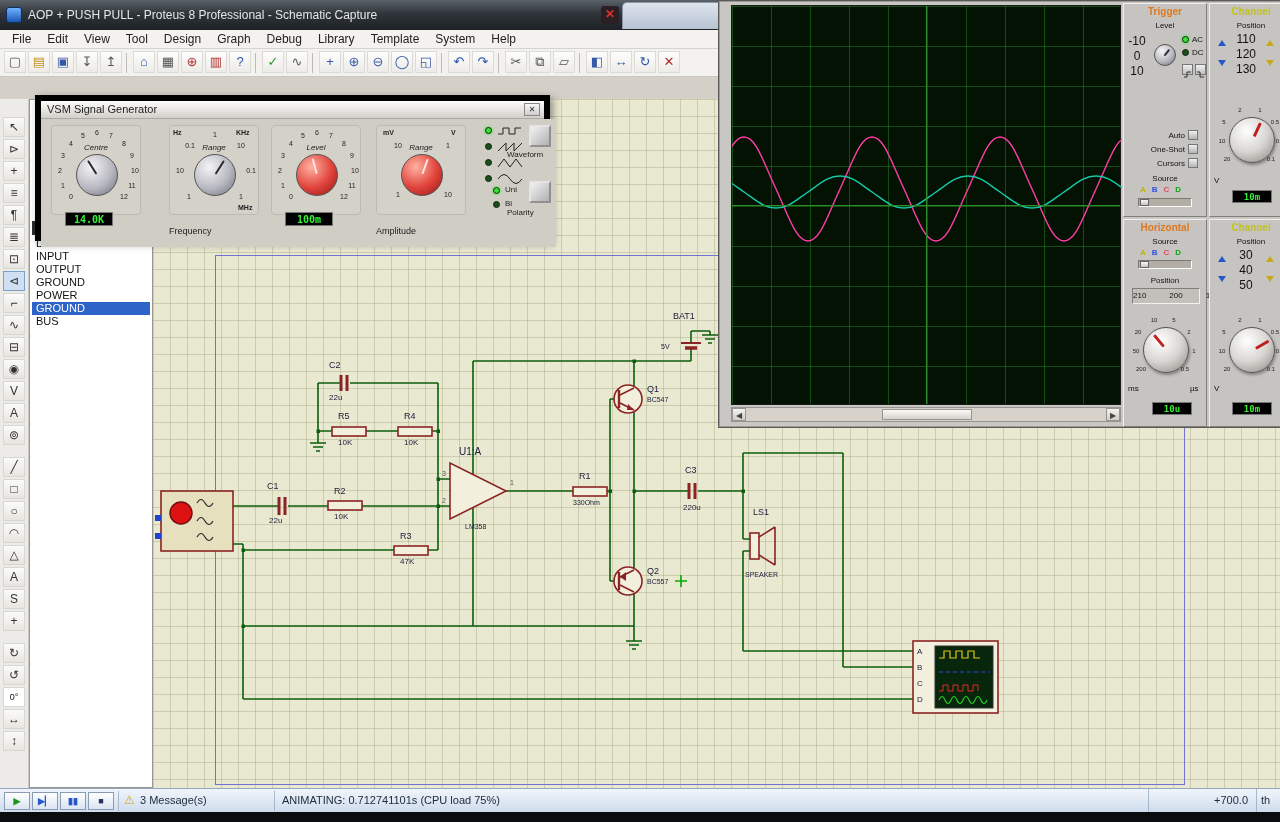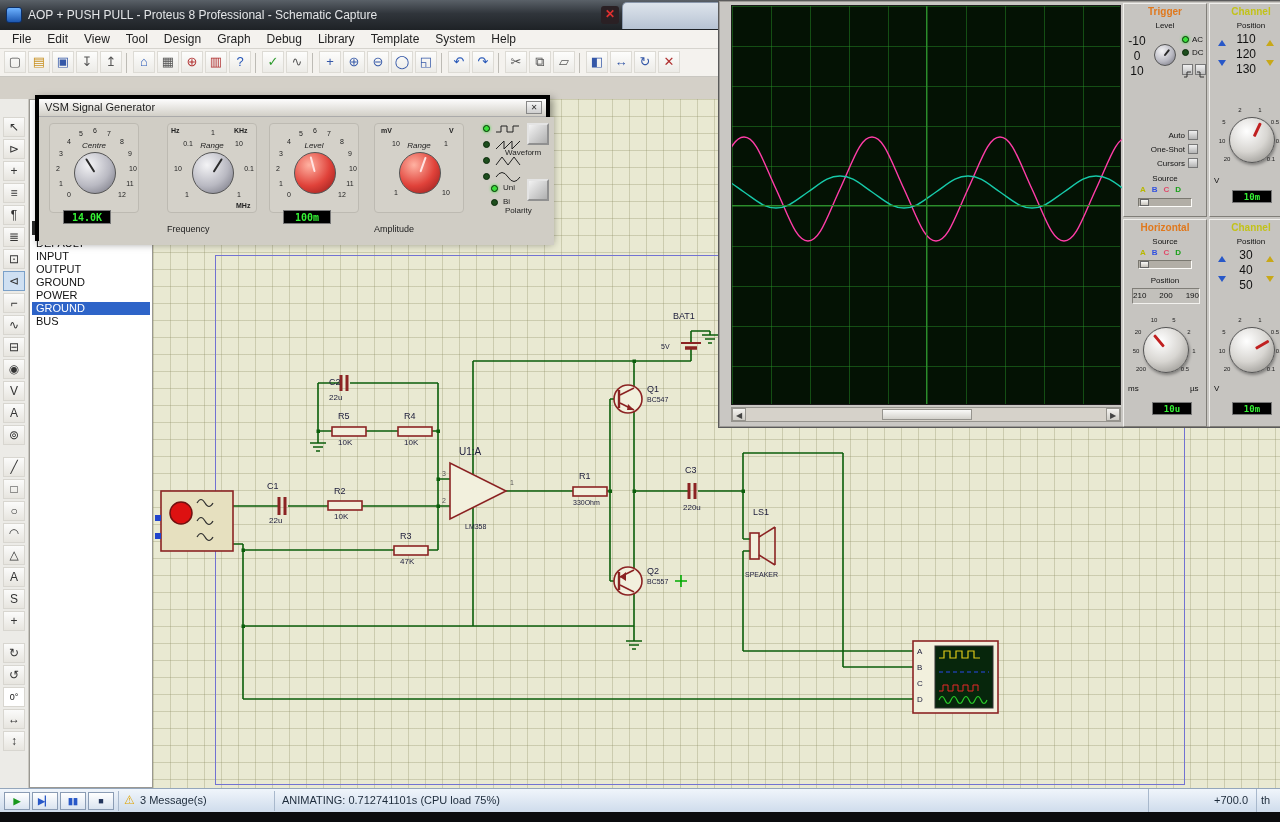--- a/index.html
+++ b/index.html
@@ -40,21 +40,21 @@
 
   
   #canvas{position:absolute;left:153px;top:99px;width:1127px;height:689px;background-color:#e9e9d2;background-image:linear-gradient(rgba(148,148,108,.35) 1px,transparent 1px),linear-gradient(90deg,rgba(148,148,108,.35) 1px,transparent 1px);background-size:17px 17px;overflow:hidden}
   .sheet{position:absolute;left:62px;top:156px;width:970px;height:530px;border:1px solid #7272d2}
   #schsvg{position:absolute;left:0;top:0}
   .lbl{position:absolute;font-size:9px;color:#20203e;white-space:nowrap}
   .s8{font-size:8px}.s7{font-size:7px}
   .pn{position:absolute;font-size:7px;color:#555}
 
   
-  #siggen{position:absolute;left:35px;top:95px;width:515px;height:146px;background:#d8d5cd;border:4px solid #000000;box-shadow:3px 3px 8px rgba(0,0,0,.4);z-index:30}
+  #siggen{position:absolute;left:35px;top:95px;width:515px;height:146px;background:#d8d5cd;border:6px solid #000000;box-shadow:3px 3px 8px rgba(0,0,0,.4);z-index:30}
   #sgtitle{position:absolute;left:0;top:0;width:100%;height:18px;background:linear-gradient(#fdfdfd,#d2cfc7);border-bottom:1px solid #aaa;font-size:11px;color:#222;padding:2px 6px}
   #sgclose{position:absolute;right:4px;top:2px;width:16px;height:13px;border:1px solid #888;background:linear-gradient(#f6f6f6,#cfcfcf);font-size:8px;text-align:center;line-height:12px;color:#333}
   #sgbody{position:absolute;left:0;top:18px;width:515px;height:128px;background:#d0cdc5}
   .dialbox{position:absolute;top:6px;width:90px;height:90px;background:#d4d1c9;border:1px solid #bdbab2;border-radius:4px}
   .dlabel{position:absolute;top:17px;width:100%;text-align:center;font-size:8px;font-style:italic;color:#222}
   .dialnums{position:absolute;left:0;top:0;width:100%;height:100%}
   .dialnums span{position:absolute;width:12px;text-align:center;font-size:7px;color:#222}
   .d13 span:nth-child(1){left:13px;top:67px}.d13 span:nth-child(2){left:5px;top:56px}
   .d13 span:nth-child(3){left:2px;top:41px}.d13 span:nth-child(4){left:5px;top:26px}
   .d13 span:nth-child(5){left:13px;top:14px}.d13 span:nth-child(6){left:25px;top:6px}
@@ -104,21 +104,21 @@
   .vscale span{font-size:12px;line-height:15px;color:#111}
   .chlist{position:absolute;display:flex;gap:6px}
   .chlist span{font-weight:bold;font-size:8px}
   .chlist span:nth-child(1){color:#b8b800}.chlist span:nth-child(2){color:#3050e0}
   .chlist span:nth-child(3){color:#e04868}.chlist span:nth-child(4){color:#18a018}
   .slider{position:absolute;height:9px;background:#b2aea6;border:1px solid;border-color:#7a7870 #fcfbf8 #fcfbf8 #7a7870}
   .sth{position:absolute;left:1px;top:0;width:9px;height:7px;background:linear-gradient(#fafaf8,#c6c2ba);border:1px solid #666}
   .trigrow{position:absolute;right:8px;display:flex;align-items:center;gap:3px;font-size:8px;color:#111}
   .sbtn{display:inline-block;width:10px;height:10px;background:linear-gradient(#f0f0f0,#b4b4b4);border:1px solid #777}
   .posbox{position:absolute;background:#c2c0bb;border:1px solid;border-color:#807e78 #f2f1ee #f2f1ee #807e78}
-  .hscale{position:absolute;left:0;top:2px;width:100%;display:flex;gap:7px;justify-content:space-between}
+  .hscale{position:absolute;left:0;top:2px;width:100%;display:flex;gap:23px;justify-content:flex-start}
   .hscale span{font-size:8px;color:#111}
   .knobbox{position:absolute;width:64px;height:64px}
   .k8 span{position:absolute;width:12px;text-align:center;font-size:6px;color:#222}
   .k8 span:nth-child(1){left:1px;top:48px}.k8 span:nth-child(2){left:-4px;top:30px}
   .k8 span:nth-child(3){left:-2px;top:11px}.k8 span:nth-child(4){left:14px;top:-1px}
   .k8 span:nth-child(5){left:34px;top:-1px}.k8 span:nth-child(6){left:49px;top:11px}
   .k8 span:nth-child(7){left:54px;top:30px}.k8 span:nth-child(8){left:45px;top:48px}
   .bigknob{position:absolute;left:9px;top:9px;width:46px;height:46px;border-radius:50%;background:radial-gradient(circle at 38% 30%,#ffffff,#d8d6d2 50%,#86847f);border:1px solid #555;box-shadow:1px 2px 3px rgba(0,0,0,.35)}
   .bigknob .ind::before{background:#c02020;height:34%;width:3px}
   .tri{position:absolute;width:0;height:0}
@@ -305,21 +305,21 @@
     <div class="lbl" style="left:114px;top:382px">C1</div>
     <div class="lbl s8" style="left:116px;top:417px">22u</div>
     <div class="lbl" style="left:181px;top:387px">R2</div>
     <div class="lbl s8" style="left:181px;top:413px">10K</div>
     <div class="lbl" style="left:247px;top:432px">R3</div>
     <div class="lbl s8" style="left:247px;top:458px">47K</div>
     <div class="lbl" style="left:185px;top:312px">R5</div>
     <div class="lbl s8" style="left:185px;top:339px">10K</div>
     <div class="lbl" style="left:251px;top:312px">R4</div>
     <div class="lbl s8" style="left:251px;top:339px">10K</div>
-    <div class="lbl" style="left:176px;top:278px">C2</div>
+    <div class="lbl" style="left:176px;top:261px">C2</div>
     <div class="lbl s8" style="left:176px;top:294px">22u</div>
     <div class="lbl" style="left:306px;top:347px;font-size:10px">U1:A</div>
     <div class="lbl s7" style="left:312px;top:424px">LM358</div>
     <div class="pn" style="left:289px;top:371px">3</div>
     <div class="pn" style="left:289px;top:398px">2</div>
     <div class="pn" style="left:357px;top:380px">1</div>
     <div class="lbl" style="left:426px;top:372px">R1</div>
     <div class="lbl s7" style="left:420px;top:400px">330Ohm</div>
     <div class="lbl" style="left:494px;top:285px">Q1</div>
     <div class="lbl s7" style="left:494px;top:297px">BC547</div>

